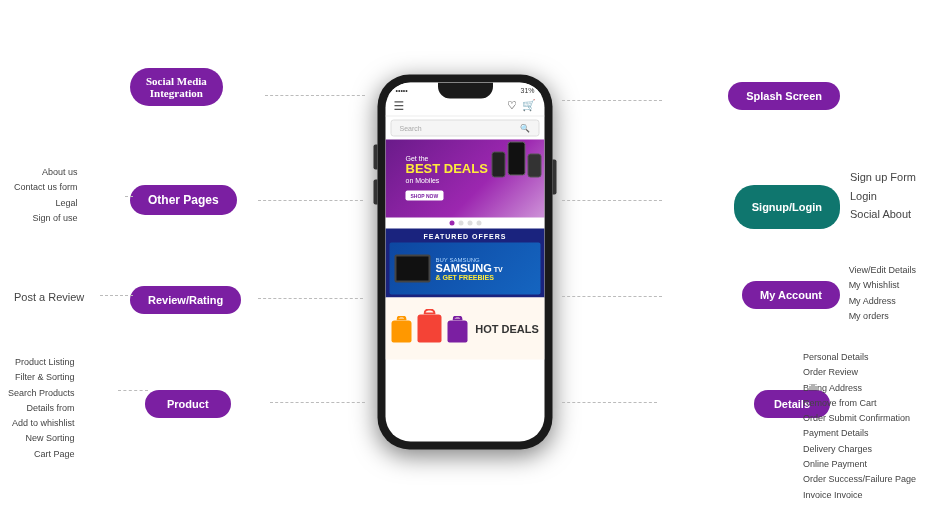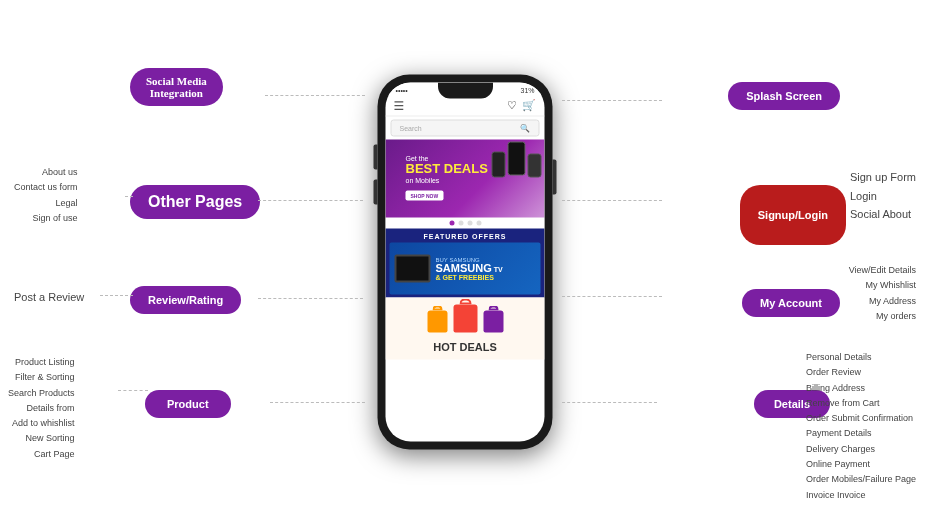--- a/index.html
+++ b/index.html
@@ -73,21 +73,21 @@
         <div style="background:linear-gradient(135deg,#0d47a1,#1565c0); height:52px; display:flex; align-items:center; padding:5px; gap:5px; border-radius:2px; overflow:hidden;">
           <div style="width:36px; height:28px; background:#111; border-radius:2px; border:2px solid #444; flex-shrink:0;"></div>
           <div>
             <div style="color:#aad4ff; font-size:6px;">BUY SAMSUNG</div>
             <div style="color:#fff; font-size:11px; font-weight:900; line-height:1;">SAMSUNG<span style="font-size:7px;"> TV</span></div>
             <div style="color:#ffeb3b; font-size:7px; font-weight:bold;">&amp; GET FREEBIES</div>
           </div>
         </div>
       </div>
 
-      <div style="background:#fff8f0; height:62px; display:flex; align-items:center; justify-content:center; gap:8px; overflow:hidden;flex-direction:column;">
+      <div style="background:#fff8f0; height:62px; display:flex; align-items:center; justify-content:center; gap:8px; overflow:hidden;">
         <div style="display:flex; gap:6px; align-items:flex-end;">
           <div style="width:20px; height:22px; background:#ff9800; border-radius:3px 3px 2px 2px; position:relative;">
             <div style="position:absolute;top:-5px;left:50%;transform:translateX(-50%);width:10px;height:5px;border:2px solid #ff9800;border-radius:4px 4px 0 0;background:transparent;"></div>
           </div>
           <div style="width:24px; height:28px; background:#f44336; border-radius:3px 3px 2px 2px; position:relative;">
             <div style="position:absolute;top:-6px;left:50%;transform:translateX(-50%);width:12px;height:6px;border:2px solid #f44336;border-radius:5px 5px 0 0;background:transparent;"></div>
           </div>
           <div style="width:20px; height:22px; background:#7b1fa2; border-radius:3px 3px 2px 2px; position:relative;">
             <div style="position:absolute;top:-5px;left:50%;transform:translateX(-50%);width:10px;height:5px;border:2px solid #7b1fa2;border-radius:4px 4px 0 0;background:transparent;"></div>
           </div>
@@ -100,33 +100,33 @@
 
 <div style="position:absolute; left:130px; top:68px; background:#7b1fa2; color:#fff; border-radius:20px; padding:7px 16px; font-size:11px; font-weight:bold; text-align:center; cursor:pointer;">
   <span style="white-space:pre-line;font-family:Liberation Serif, serif;">Social Media
 Integration</span>
 </div>
 
 <div style="position:absolute; right:90px; top:82px; background:#7b1fa2; color:#fff; border-radius:20px; padding:8px 18px; font-size:11px; font-weight:bold; cursor:pointer;">
   <span>Splash Screen</span>
 </div>
 
-<div style="position:absolute; left:130px; top:185px; background:#7b1fa2; color:#fff; border-radius:20px; padding:8px 18px; font-size:16px; font-weight:bold; cursor:pointer;">
+<div style="position:absolute; left:130px; top:185px; background:#7b1fa2; color:#fff; border-radius:20px; padding:8px 18px; font-size:12px; font-weight:bold; cursor:pointer;">
   <span>Other Pages</span>
 </div>
 
-<div style="position:absolute; right:84px; top:185px; background:#b91c1c; color:#fff; border-radius:20px; padding:24px 18px; font-size:11px; font-weight:bold; cursor:pointer;">
+<div style="position:absolute; right:90px; top:185px; background:#0f766e; color:#fff; border-radius:20px; padding:16px 18px; font-size:11px; font-weight:bold; cursor:pointer;">
   <span>Signup/Login</span>
 </div>
 
 <div style="position:absolute; left:130px; top:286px; background:#7b1fa2; color:#fff; border-radius:20px; padding:8px 18px; font-size:11px; font-weight:bold; cursor:pointer;">
   <span>Review/Rating</span>
 </div>
 
-<div style="position:absolute; right:90px; top:289px; background:#7b1fa2; color:#fff; border-radius:20px; padding:8px 18px; font-size:11px; font-weight:bold; cursor:pointer;">
+<div style="position:absolute; right:90px; top:281px; background:#7b1fa2; color:#fff; border-radius:20px; padding:8px 18px; font-size:11px; font-weight:bold; cursor:pointer;">
   <span>My Account</span>
 </div>
 
 <div style="position:absolute; left:145px; top:390px; background:#7b1fa2; color:#fff; border-radius:20px; padding:8px 22px; font-size:11px; font-weight:bold; cursor:pointer;">
   <span>Product</span>
 </div>
 
 <div style="position:absolute; right:100px; top:390px; background:#7b1fa2; color:#fff; border-radius:20px; padding:8px 20px; font-size:11px; font-weight:bold; cursor:pointer;">
   <span>Details</span>
 </div>
@@ -151,37 +151,37 @@
   <div>New Sorting</div>
   <div>Cart Page</div>
 </div>
 
 <div style="position:absolute; right:14px; top:168px; text-align:left; font-size:11px; color:#444; line-height:1.7;">
   <div>Sign up Form</div>
   <div>Login</div>
   <div>Social About</div>
 </div>
 
-<div style="position:absolute; right:14px; top:263px; text-align:right; font-size:9px; color:#444; line-height:1.7;">
+<div style="position:absolute; right:14px; top:263px; text-align:left; font-size:9px; color:#444; line-height:1.7;">
   <div>View/Edit Details</div>
   <div>My Whishlist</div>
   <div>My Address</div>
   <div>My orders</div>
 </div>
 
 <div style="position:absolute; right:14px; top:350px; text-align:left; font-size:9px; color:#444; line-height:1.7;">
   <div>Personal Details</div>
   <div>Order Review</div>
   <div>Billing Address</div>
   <div>Remove from Cart</div>
   <div>Order Submit Confirmation</div>
   <div>Payment Details</div>
   <div>Delivery Charges</div>
   <div>Online Payment</div>
-  <div>Order Mobiles/Failure Page</div>
+  <div>Order Success/Failure Page</div>
   <div>Invoice Invoice</div>
 </div>
 
 <div style="position:absolute; left:265px; top:95px; width:100px; height:1px; border-top:1px dashed #bbb;"></div>
 
 <div style="position:absolute; left:562px; top:100px; width:100px; height:1px; border-top:1px dashed #bbb;"></div>
 
 <div style="position:absolute; left:258px; top:200px; width:105px; height:1px; border-top:1px dashed #bbb;"></div>
 
 <div style="position:absolute; left:562px; top:200px; width:100px; height:1px; border-top:1px dashed #bbb;"></div>

